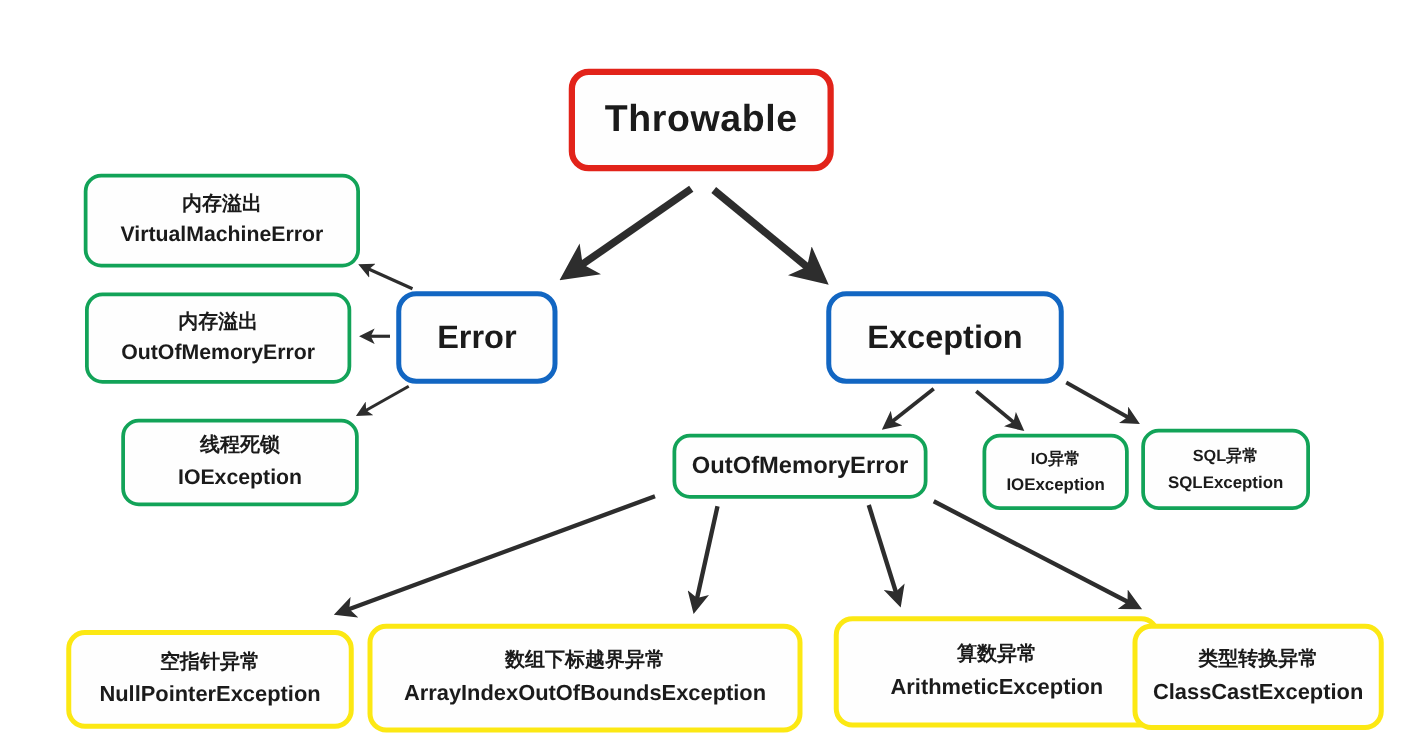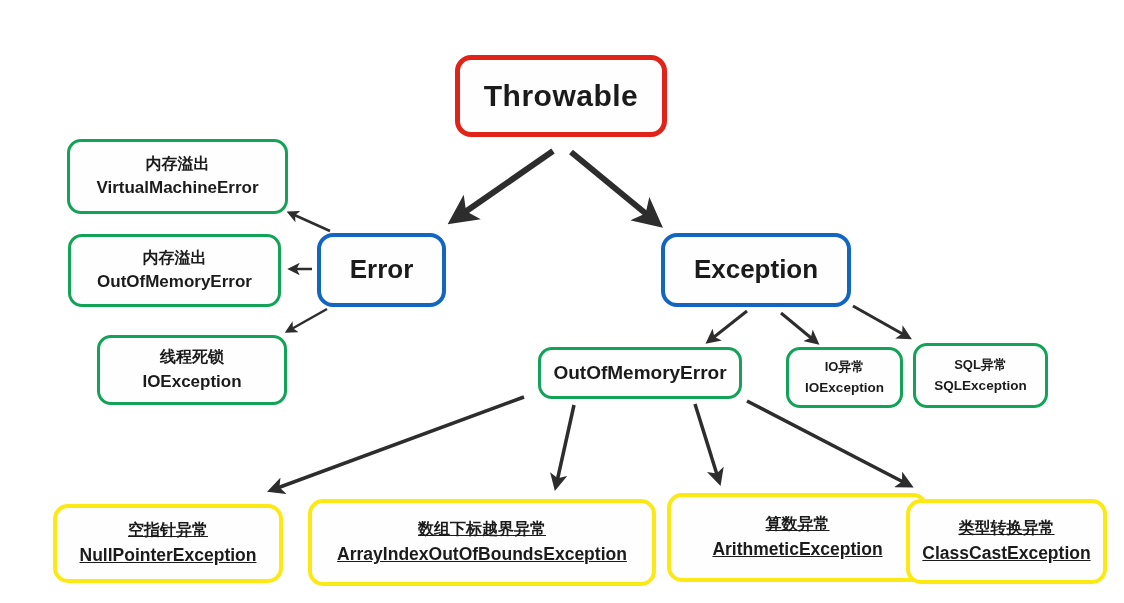--- a/index.html
+++ b/index.html
@@ -33,21 +33,21 @@
   .node.yellow{border:4px solid var(--color-yellow-border,#fce813);border-radius:15px;}
   .node .zh{display:block;line-height:1.35;}
   .node .en{display:block;line-height:1.35;}
   .node.root{font-size:30px;letter-spacing:0.5px;}
   .node.branch{font-size:26px;}
   .node.mid{font-size:19px;}
   .node.gbig{font-size:17px;}
   .node.gbig .zh{font-size:16px;}
   .node.small{font-size:13.5px;}
   .node.small .zh{font-size:13px;}
-  .node.leaf{font-size:17.5px;text-decoration:underline;}
+  .node.leaf{font-size:17.5px;}
   .node.leaf .zh{font-size:16px;}
   .node .zh{margin-bottom:3px;}
 </style>
 </head>
 <body>
 
 <div class="canvas">
 
   <svg class="arrows" viewBox="0 0 1124 603">
     <defs>
@@ -108,21 +108,21 @@
   <div class="node green small" style="left:913px;top:343px;width:135px;height:65px;">
     <span class="zh">SQL异常</span>
     <span class="en">SQLException</span>
   </div>
 
   <div class="node yellow leaf" style="left:53px;top:504px;width:230px;height:79px;">
     <span class="zh">空指针异常</span>
     <span class="en">NullPointerException</span>
   </div>
 
-  <div class="node yellow leaf" style="left:308px;top:499px;width:348px;height:87px;">
+  <div class="node yellow leaf" style="left:294px;top:499px;width:348px;height:87px;">
     <span class="zh">数组下标越界异常</span>
     <span class="en">ArrayIndexOutOfBoundsException</span>
   </div>
 
   <div class="node yellow leaf" style="left:667px;top:493px;width:261px;height:89px;">
     <span class="zh">算数异常</span>
     <span class="en">ArithmeticException</span>
   </div>
 
   <div class="node yellow leaf" style="left:906px;top:499px;width:201px;height:85px;">

